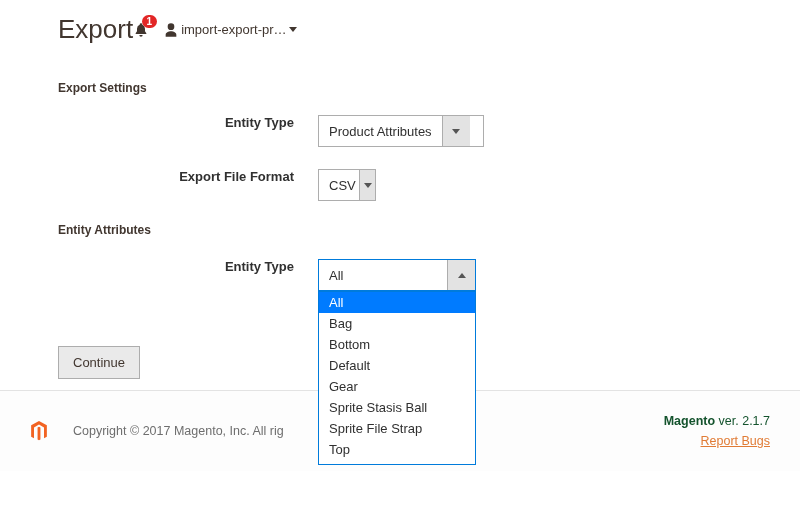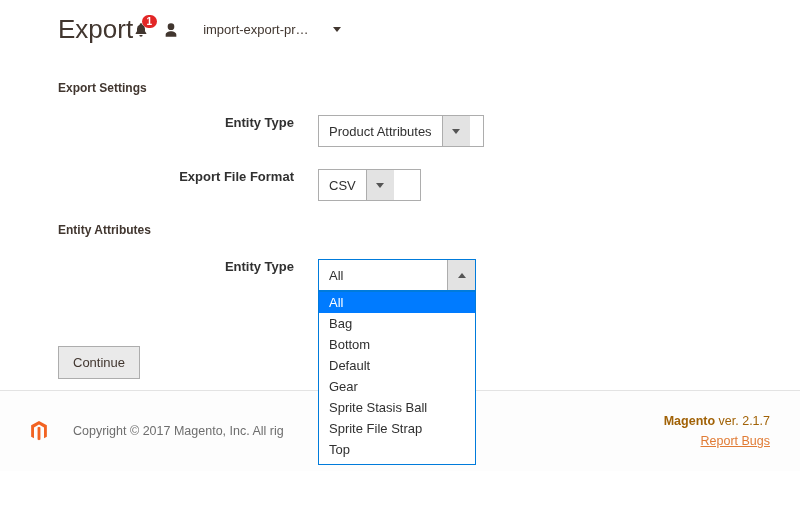--- a/index.html
+++ b/index.html
@@ -34,21 +34,21 @@
     position: absolute;
     top: -6px; right: -8px;
     background: #e22626;
     color: #fff;
     font-size: 10px;
     font-weight: 700;
     border-radius: 8px;
     padding: 1px 5px;
     line-height: 1.1;
   }
-  .user-wrap { display: flex; align-items: center; gap: 24px; cursor: pointer; }
+  .user-wrap { display: flex; align-items: center; gap: 2px; cursor: pointer; }
   .user-icon { width: 16px; height: 16px; fill: #41362f; }
   .user-name { font-size: 13px; color: #41362f; max-width: 120px; white-space: nowrap; overflow: hidden; text-overflow: ellipsis; }
   .caret-down { width: 0; height: 0; border-left: 4px solid transparent; border-right: 4px solid transparent; border-top: 5px solid #41362f; }
 
   .content { padding: 8px 58px 0 58px; }
   .section-title {
     font-size: 12px;
     font-weight: 600;
     color: #41362f;
     margin: 18px 0 20px 0;
@@ -139,21 +139,21 @@
     padding: 20px 30px;
     display: flex;
     align-items: center;
     justify-content: space-between;
     font-size: 12.5px;
     color: #6e6e6e;
   }
   .footer-left { display: flex; align-items: center; gap: 25px; }
   .m-logo { width: 18px; height: 20px; }
   .footer-right { text-align: right; line-height: 1.6; }
-  .footer-right .mg { color: #a16207; }
+  .footer-right .mg { color: #14532d; }
   .footer-right .mg strong { font-weight: 700; }
   .footer-right a { color: #e07b35; text-decoration: underline; cursor: pointer; }
 </style>
 </head>
 <body>
 
 <div class="header">
   <h1 class="page-title">Export</h1>
   <div class="header-right">
     <div class="bell-wrap">
@@ -180,21 +180,21 @@
     <div class="select" style="width:166px">
       <div class="select-value">Product Attributes</div>
       <div class="select-btn">
           <span class="tri-down"></span>
         </div>
     </div>
   </div>
 
   <div class="form-row">
     <div class="form-label">Export File Format</div>
-    <div class="select" style="width:103px">
+    <div class="select" style="width:58px">
       <div class="select-value">CSV</div>
       <div class="select-btn">
           <span class="tri-down"></span>
         </div>
     </div>
   </div>
 
   <div class="section-title attrs">Entity Attributes</div>
 
   <div class="attr-row-wrap">

